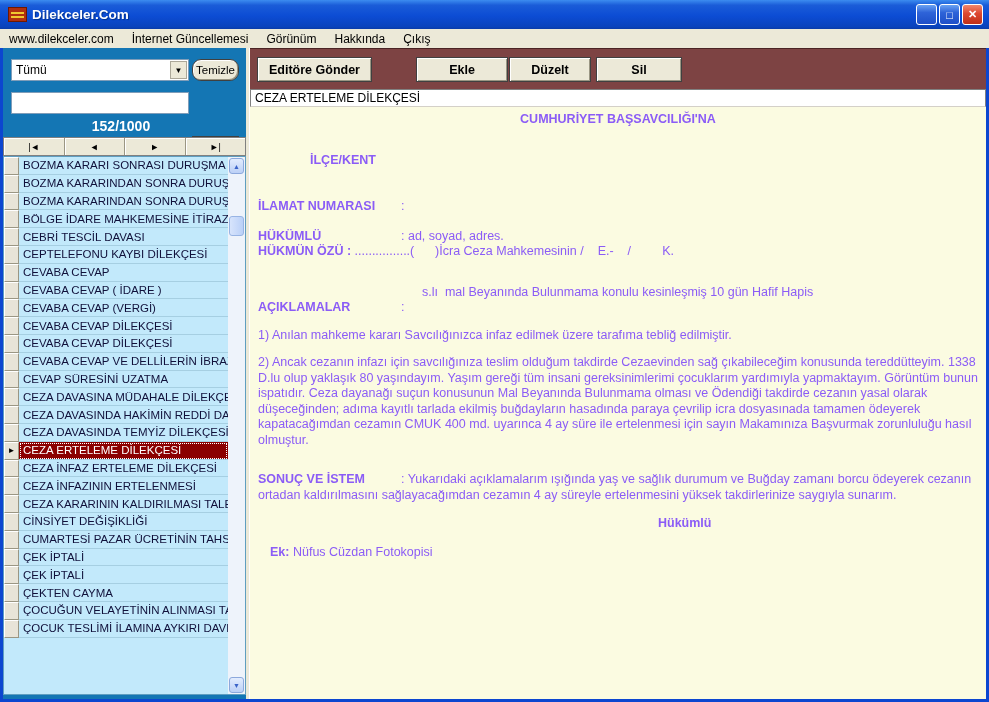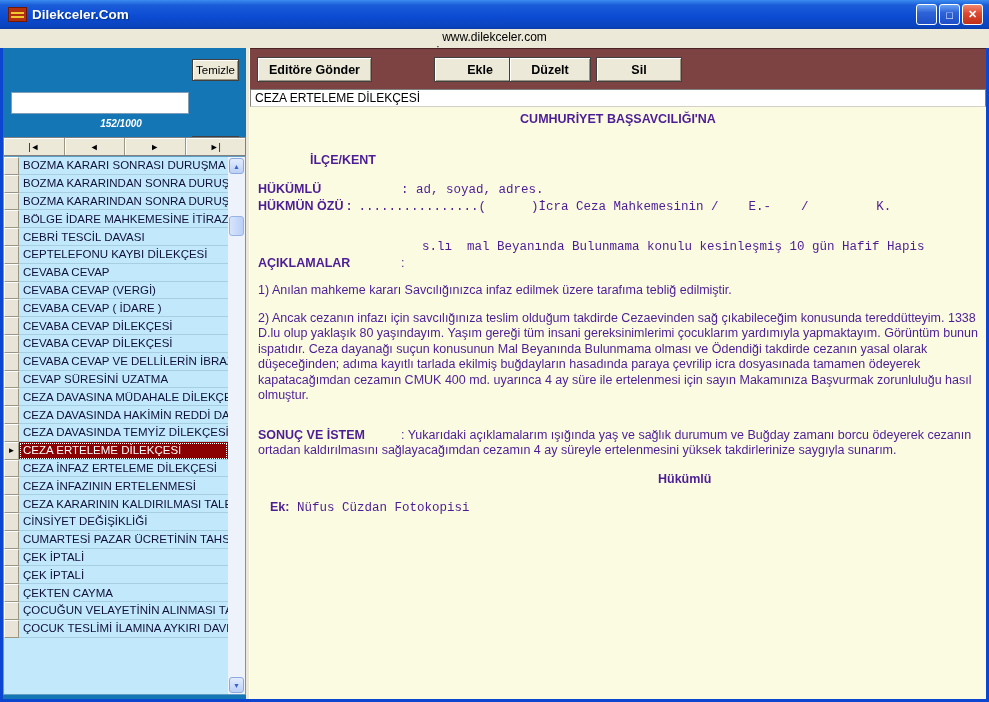--- a/index.html
+++ b/index.html
@@ -19,39 +19,39 @@
   .title-text { color:#fff; font-weight:bold; font-size:13.5px; text-shadow:1px 1px 1px #00328c; }
   .win-controls { margin-left:auto; display:flex; gap:2px; }
   .wbtn { width:21px; height:21px; border:1px solid #fff; border-radius:3px; color:#fff;
     font-size:11px; font-weight:bold; display:flex; align-items:center; justify-content:center;
     background:linear-gradient(180deg,#69A2F2 0%,#2E63D8 40%,#1E4FC8 100%); cursor:default; }
   .wbtn.min span { margin-top:8px; }
   .wbtn.close { background:linear-gradient(180deg,#F0876E 0%,#DD4830 45%,#C03018 100%); }
 
   
   .menubar { position:absolute; left:-3px; top:29px; width:989px; height:19px; background:#ECE9D8;
-    display:flex; align-items:center; font-size:12px; color:#000;flex-direction:column; }
+    display:flex; align-items:center; font-size:12px; color:#000; }
   .menu-item { padding:1px 9px; cursor:default; }
 
   
   .side { position:absolute; left:0; top:48px; width:243px; height:651px; background:#1476B4; }
   .combo { position:absolute; left:8px; top:11px; width:178px; height:22px; background:#fff;
     border:1px solid #7F9DB9; display:flex; align-items:center; font-size:12px; }
   .combo .val { flex:1; padding-left:4px; }
   .combo .drop { width:17px; height:18px; margin-right:1px; background:#ECE9D8; border:1px solid #aca899;
     font-size:8px; display:flex; align-items:center; justify-content:center; color:#000; }
   .btn3d { background:#ECE9D8; border:1px solid #404040;
     box-shadow:inset 1px 1px 0 #fff, inset -1px -1px 0 #9a9683; font-size:11.5px;
     display:flex; align-items:center; justify-content:center; color:#000; cursor:default; }
-  .b-temizle { position:absolute; left:189px; top:11px; width:47px; height:22px; }
+  .b-temizle { position:absolute; left:189px; top:11px; width:47px; height:22px;border-radius:9px; }
   .search { position:absolute; left:8px; top:44px; width:178px; height:22px; background:#fff;
     border:1px solid #7F9DB9; font-size:12px; padding:0 4px; font-family:"Liberation Sans",sans-serif; }
   .b-ara { position:absolute; left:189px; top:44px; width:47px; height:22px; font-weight:bold; font-size:12.5px;margin-top:44px; }
   .counter { position:absolute; left:0; top:70px; width:236px; text-align:center;
-    color:#fff; font-weight:bold; font-size:10px;font-style:italic; }
+    color:#fff; font-weight:bold; font-size:14px; }
   .nav { position:absolute; left:0; top:89px; width:243px; height:19px; background:#ECE9D8;
     display:flex; border:1px solid #808080; }
   .nav .ncell { flex:1; border-right:1px solid #9a9683; box-shadow:inset 1px 1px 0 #fff;
     display:flex; align-items:center; justify-content:center; font-size:9px; color:#000; cursor:default; }
   .nav .ncell:last-child { border-right:none; }
 
   
   .grid { position:absolute; left:0; top:108px; width:243px; bottom:4px; background:#C2E9FB;
     border:1px solid #5f9ec0; overflow:hidden; }
   .rows { position:absolute; left:0; top:0; right:17px; bottom:0; }
@@ -70,34 +70,34 @@
     background:linear-gradient(180deg,#E2ECFE,#BCD0F6); border:1px solid #8CA8DC;
     color:#3A62C8; font-size:7px; display:flex; align-items:center; justify-content:center; }
   .sbtn.up { top:1px; } .sbtn.down { bottom:1px; }
   .sthumb { position:absolute; left:1px; top:59px; width:15px; height:20px; border-radius:3px;
     background:linear-gradient(90deg,#D7E4FC,#BAD0F8); border:1px solid #98B4E4; }
 
   
   .main { position:absolute; left:246px; top:48px; right:0; bottom:0; background:#FBFBE1; border-left:1px solid #fff; }
   .toolbar { position:absolute; left:0; top:0; right:0; height:41px; background:#7D4343; border-top:1px solid #4a2424; }
   .tbtn { position:absolute; top:8px; height:25px; font-weight:bold; font-size:12.5px; }
-  .t1 { left:7px;  width:115px; } .t2 { left:184px; width:92px; }
+  .t1 { left:7px;  width:115px; } .t2 { left:166px; width:92px; }
   .t3 { left:259px; width:82px; } .t4 { left:346px; width:86px; }
   .doc-titlebar { position:absolute; left:0; top:41px; right:0; height:18px; background:#fff;
     border:1px solid #808080; border-bottom-color:#d4d0c8; font-size:12px; color:#000;
     display:flex; align-items:center; padding-left:4px; }
   .doc { position:absolute; left:0; top:59px; right:0; bottom:0; background:#FBFBE1;
-    color:#4c1d95; font-size:12.5px; line-height:15.5px; padding:5px 8px; overflow:hidden; }
+    color:#8b5cf6; font-size:12.5px; line-height:15.5px; padding:5px 8px; overflow:hidden; }
   .doc .center-head { text-align:center; font-weight:bold; }
   .doc .ilce { margin-top:25px; margin-left:52px; font-weight:bold; }
   .doc .blk1 { margin-top:31px; }
   .doc .gap14 { margin-top:14px; }
   .f-label { display:inline-block; width:143px; font-weight:bold; }
   .bold { font-weight:bold; }
-  .prewrap { white-space:pre-wrap;font-family:Liberation Mono, monospace; }
+  .prewrap { white-space:pre-wrap; }
   .cont2 { padding-left:164px;margin-top:25px; }
   .para { margin-top:12px; }
   .sonuc { margin-top:24px; }
   .sig { margin-top:13px; margin-left:400px; font-weight:bold; }
   .ek { margin-top:13px;padding-left:12px; }
 </style>
 </head>
 <body>
 
 <div class="window">
@@ -123,20 +123,24 @@
 
   <div class="menubar">
     <span class="menu-item">www.dilekceler.com</span>
     <span class="menu-item">İnternet Güncellemesi</span>
     <span class="menu-item">Görünüm</span>
     <span class="menu-item">Hakkında</span>
     <span class="menu-item">Çıkış</span>
   </div>
 
   <div class="side">
+    <div class="combo">
+      <span class="val">Tümü</span>
+      <span class="drop">▼</span>
+    </div>
     <div class="btn3d b-temizle">Temizle</div>
     <input class="search" value="" style="">
     <div class="btn3d b-ara">Ara</div>
     <div class="counter">152/1000</div>
     <div class="nav">
       <div class="ncell">|◄</div>
       <div class="ncell">◄</div>
       <div class="ncell">►</div>
       <div class="ncell">►|</div>
     </div>
@@ -165,25 +169,25 @@
           <div class="lrow">
     <span class="sel"></span>
     <span class="ltxt">CEPTELEFONU KAYBI DİLEKÇESİ</span>
   </div>
           <div class="lrow">
     <span class="sel"></span>
     <span class="ltxt">CEVABA CEVAP</span>
   </div>
           <div class="lrow">
     <span class="sel"></span>
+    <span class="ltxt">CEVABA CEVAP ( İDARE )</span>
+  </div>
+          <div class="lrow">
+    <span class="sel"></span>
     <span class="ltxt">CEVABA CEVAP (VERGİ)</span>
-  </div>
-          <div class="lrow">
-    <span class="sel"></span>
-    <span class="ltxt">CEVABA CEVAP ( İDARE )</span>
   </div>
           <div class="lrow">
     <span class="sel"></span>
     <span class="ltxt">CEVABA CEVAP DİLEKÇESİ</span>
   </div>
           <div class="lrow">
     <span class="sel"></span>
     <span class="ltxt">CEVABA CEVAP DİLEKÇESİ</span>
   </div>
           <div class="lrow">
@@ -267,20 +271,23 @@
       <div class="btn3d tbtn t2">Ekle</div>
       <div class="btn3d tbtn t3">Düzelt</div>
       <div class="btn3d tbtn t4">Sil</div>
     </div>
     <div class="doc-titlebar">
       <span>CEZA ERTELEME DİLEKÇESİ</span>
     </div>
     <div class="doc">
       <div class="center-head">CUMHURİYET BAŞSAVCILIĞI'NA</div>
       <div class="ilce">İLÇE/KENT</div>
+      <div class="blk1">
+        <span class="f-label">İLAMAT NUMARASI</span><span>:</span>
+      </div>
       <div class="gap14">
         <span class="f-label">HÜKÜMLÜ</span><span class="prewrap">: ad, soyad, adres.</span>
       </div>
       <div>
         <span class="bold">HÜKMÜN ÖZÜ :</span><span class="prewrap"> ................(      )İcra Ceza Mahkemesinin /    E.-    /         K.</span>
       </div>
       <div class="cont2 prewrap">s.lı  mal Beyanında Bulunmama konulu kesinleşmiş 10 gün Hafif Hapis</div>
       <div>
         <span class="f-label">AÇIKLAMALAR</span><span>:</span>
       </div>

